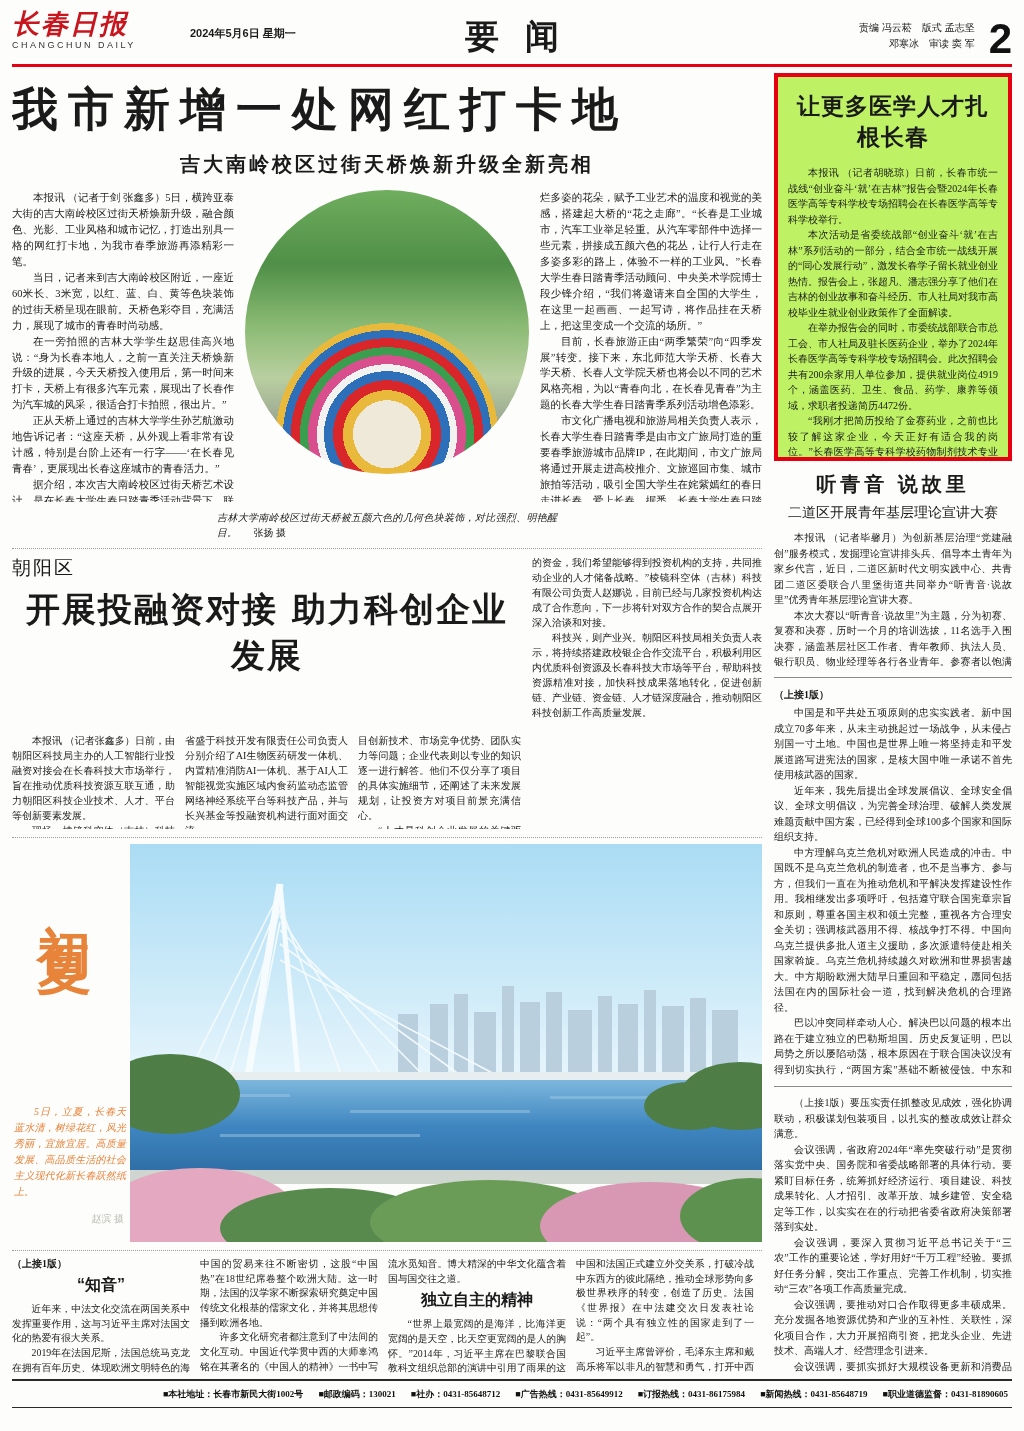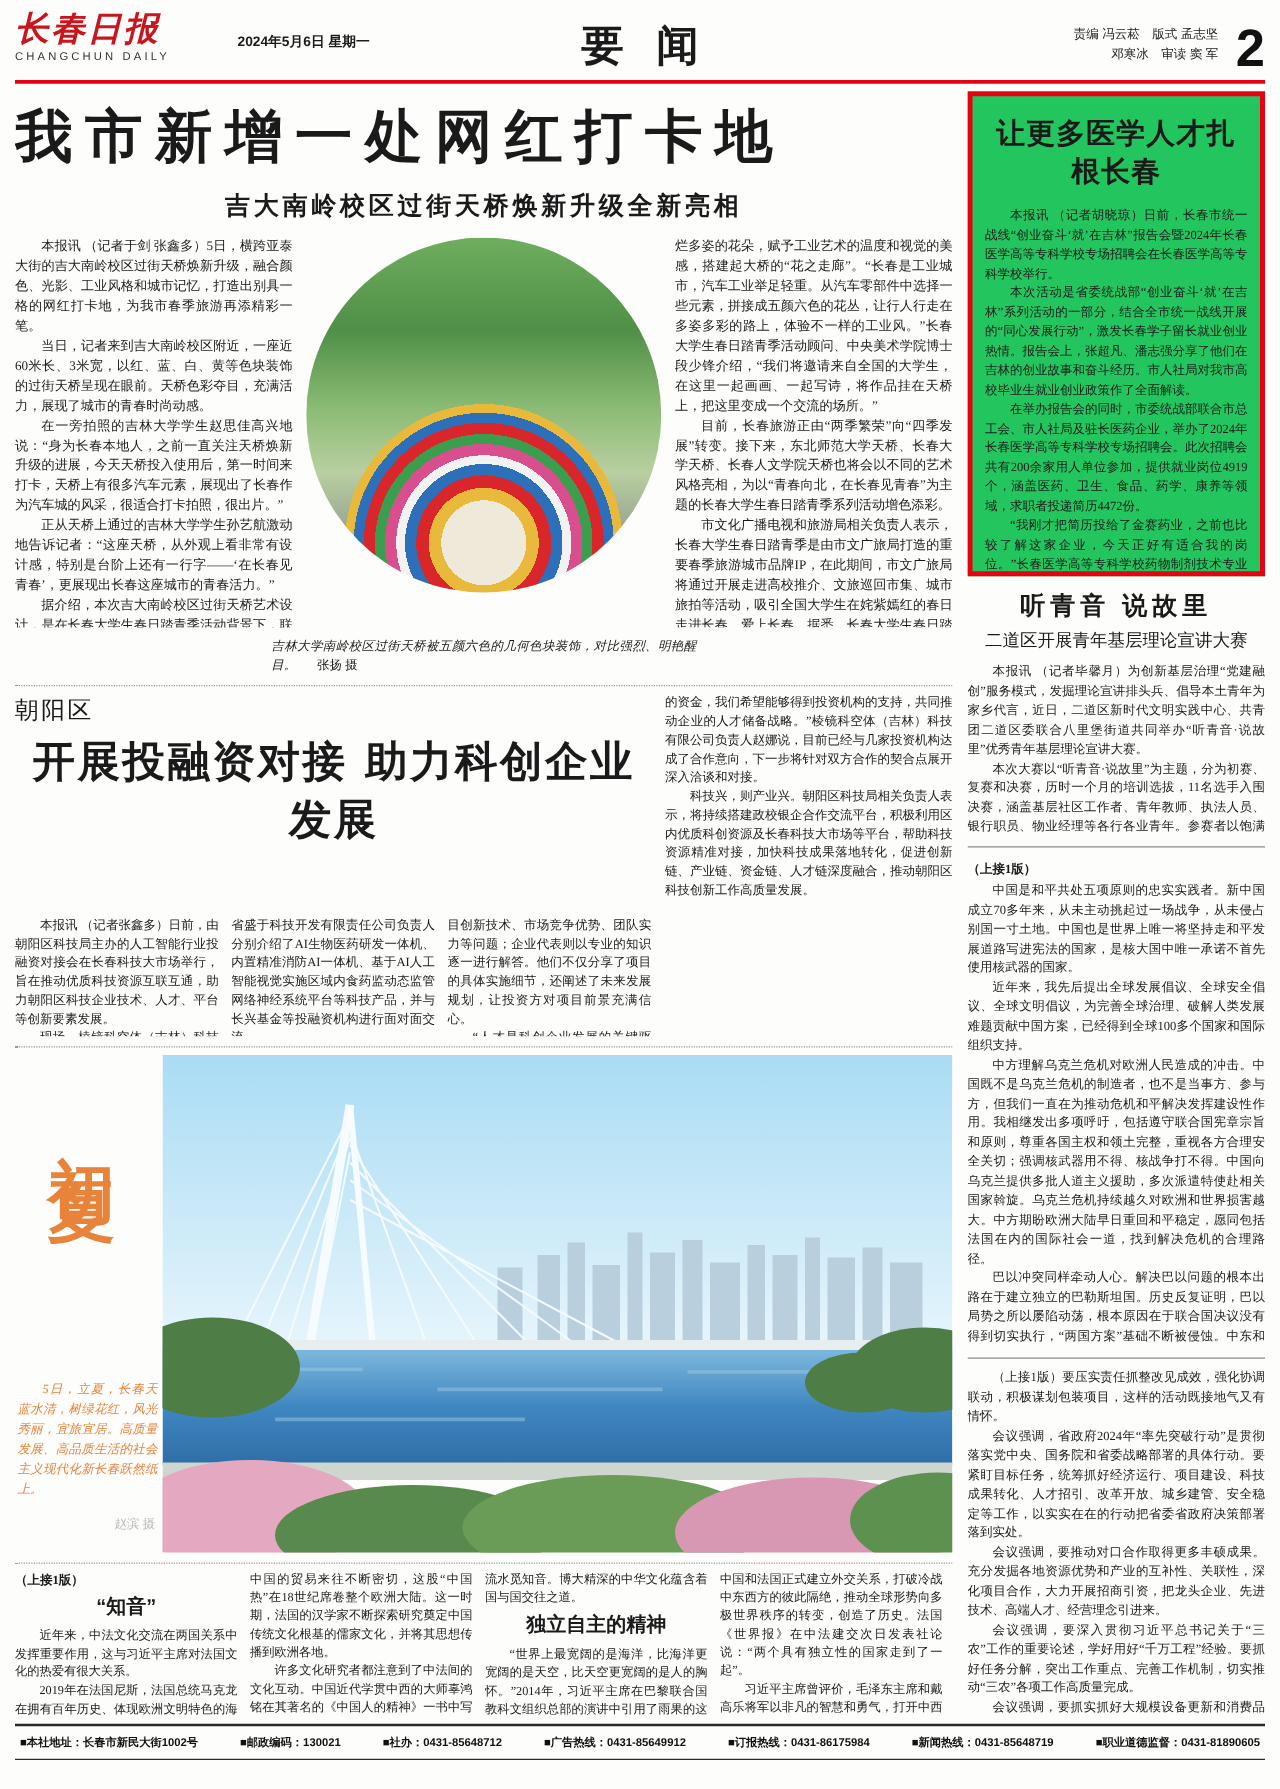--- a/index.html
+++ b/index.html
@@ -64,35 +64,35 @@
   .summer-photo { width:632px; height:398px; }
 
   
   .bottom { display:flex; gap:10px; margin-top:6px; height:302px; overflow:hidden; }
   .b-col { width:178px; overflow:hidden; }
   .b-col p { font-size:9.8px; line-height:1.5; }
   .cont-label { font-size:10px; font-weight:bold; margin-bottom:2px; }
   .b-heading { text-align:center; font-family:"Liberation Sans",sans-serif; font-weight:900; font-size:16px; margin:4px 0 6px; }
 
   
-  .medbox { border:4px solid #e60012; padding:14px 10px 10px; height:388px; overflow:hidden; background:#22c55e; }
+  .medbox { border:4px solid #e60012; padding:14px 10px 10px; height:388px; overflow:hidden; background:#bef264; }
   .medbox-title { text-align:center; font-family:"Liberation Sans",sans-serif; font-weight:900; font-size:23px; letter-spacing:1px; margin-bottom:12px; }
   .sb-para p { font-size:10px; line-height:1.55; text-align:justify; text-indent:2em; }
   .qy { margin-top:10px; height:198px; overflow:hidden; }
   .qy-title { text-align:center; font-family:"Liberation Sans",sans-serif; font-weight:900; font-size:20px; letter-spacing:4px; }
   .qy-sub { text-align:center; font-family:"Liberation Sans",sans-serif; font-size:14px; margin:6px 0 8px; }
   .sb-sep { border-top:1px solid #8a8a8a; margin:8px 0; }
   .sb-cont { overflow:hidden; }
   .sb-cont .cont-label { margin:2px 0 3px; }
   .sb-cont1 { height:392px; }
   .sb-cont2 { height:312px; }
 
   
   .footer { border-top:2px solid #2a2a2a; border-bottom:1px solid #2a2a2a; margin-top:6px; padding:5px 4px 4px; }
-  .f-row { display:flex; justify-content:space-between; font-family:Liberation Sans, sans-serif; font-size:9px; font-weight:bold; color:#111; line-height:1.9; white-space:nowrap;gap:15px; }
+  .f-row { display:flex; justify-content:flex-end; font-family:Liberation Serif, serif; font-size:9px; font-weight:bold; color:#111; line-height:1.9; white-space:nowrap;gap:15px; }
 </style>
 </head>
 <body>
 
 <div class="page">
 
   <header class="masthead">
     <div class="logo-block">
       <div class="logo-cn">长春日报</div>
       <div class="logo-en">CHANGCHUN DAILY</div>
@@ -296,24 +296,24 @@
       <div class="sb-sep"></div>
 
       <section class="sb-cont sb-cont1 sb-para">
         <div class="cont-label">（上接1版）</div>
         <span><p class="para">中国是和平共处五项原则的忠实实践者。新中国成立70多年来，从未主动挑起过一场战争，从未侵占别国一寸土地。中国也是世界上唯一将坚持走和平发展道路写进宪法的国家，是核大国中唯一承诺不首先使用核武器的国家。</p><p class="para">近年来，我先后提出全球发展倡议、全球安全倡议、全球文明倡议，为完善全球治理、破解人类发展难题贡献中国方案，已经得到全球100多个国家和国际组织支持。</p><p class="para">中方理解乌克兰危机对欧洲人民造成的冲击。中国既不是乌克兰危机的制造者，也不是当事方、参与方，但我们一直在为推动危机和平解决发挥建设性作用。我相继发出多项呼吁，包括遵守联合国宪章宗旨和原则，尊重各国主权和领土完整，重视各方合理安全关切；强调核武器用不得、核战争打不得。中国向乌克兰提供多批人道主义援助，多次派遣特使赴相关国家斡旋。乌克兰危机持续越久对欧洲和世界损害越大。中方期盼欧洲大陆早日重回和平稳定，愿同包括法国在内的国际社会一道，找到解决危机的合理路径。</p><p class="para">巴以冲突同样牵动人心。解决巴以问题的根本出路在于建立独立的巴勒斯坦国。历史反复证明，巴以局势之所以屡陷动荡，根本原因在于联合国决议没有得到切实执行，“两国方案”基础不断被侵蚀。中东和平进程偏离正轨。中法两国在巴以问题上有很多共识，应该加强合作，为恢复中东和平作出贡献。</p></span>
       </section>
 
       <div class="sb-sep"></div>
 
       <section class="sb-cont sb-cont2 sb-para">
-          <p class="para">（上接1版）要压实责任抓整改见成效，强化协调联动，积极谋划包装项目，这样的活动既接地气又有情怀。</p>
+          <p class="para">（上接1版）要压实责任抓整改见成效，强化协调联动，积极谋划包装项目，以扎实的整改成效让群众满意。</p>
           <p class="para">会议强调，省政府2024年“率先突破行动”是贯彻落实党中央、国务院和省委战略部署的具体行动。要紧盯目标任务，统筹抓好经济运行、项目建设、科技成果转化、人才招引、改革开放、城乡建管、安全稳定等工作，以实实在在的行动把省委省政府决策部署落到实处。</p>
+          <p class="para">会议强调，要深入贯彻习近平总书记关于“三农”工作的重要论述，学好用好“千万工程”经验。要抓好任务分解，突出工作重点、完善工作机制，切实推动“三农”各项工作高质量完成。</p>
           <p class="para">会议强调，要推动对口合作取得更多丰硕成果。充分发掘各地资源优势和产业的互补性、关联性，深化项目合作，大力开展招商引资，把龙头企业、先进技术、高端人才、经营理念引进来。</p>
-          <p class="para">会议强调，要深入贯彻习近平总书记关于“三农”工作的重要论述，学好用好“千万工程”经验。要抓好任务分解，突出工作重点、完善工作机制，切实推动“三农”各项工作高质量完成。</p>
           <p class="para">会议强调，要抓实抓好大规模设备更新和消费品以旧换新工作，成立工作专班，细化实操方案，摸清供需底数，加强对上沟通，落实路径和办法，做好政策评估和修订，全力扩投资促消费稳增长。</p>
         </section>
     </aside>
   </div>
 
   <footer class="footer">
     <div class="f-row">
         <span class="f-item">■本社地址：长春市新民大街1002号</span>
         <span class="f-item">■邮政编码：130021</span>
         <span class="f-item">■社办：0431-85648712</span>

